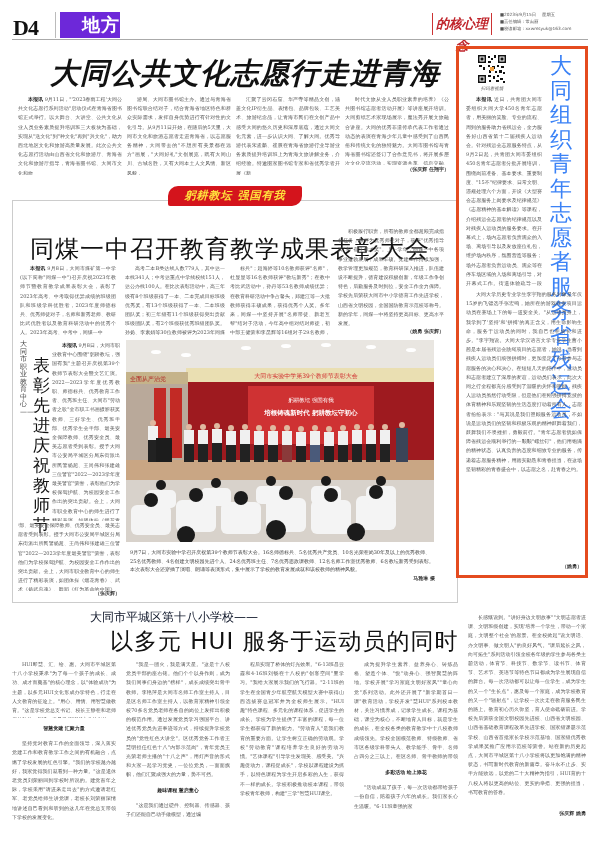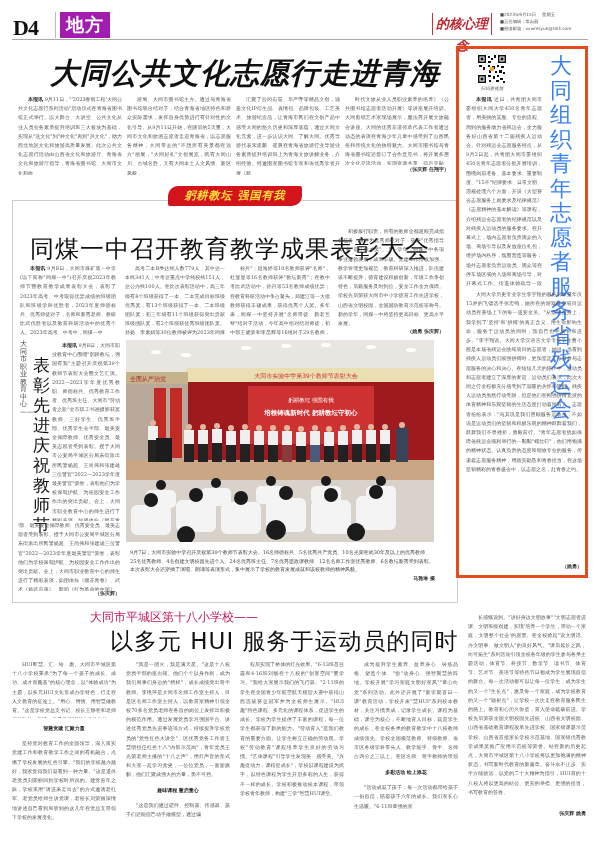--- a/index.html
+++ b/index.html
@@ -4,32 +4,32 @@
 <style>
   * { box-sizing: border-box; margin: 0; padding: 0; }
   html, body { width: 600px; height: 849px; background: #ffffff; overflow: hidden; }
   body { font-family: "DejaVu Serif", serif; color: #333; position: relative; }
 
   .abs { position: absolute; }
 
   
   #page-num { left: 13px; top: 9px; font-family: "Liberation Serif", serif; font-weight: bold; font-size: 22px; color: #111; letter-spacing: -1px; margin-top: 6px; }
   #section-divider { left: 55px; top: 12px; width: 1px; height: 26px; background: #bbb; }
-  #section-tag { left: 60px; top: 12px; width: 50px; height: 26px; background: #a21caf; color: #fff; font-family: "DejaVu Sans", sans-serif; font-weight: bold; font-size: 18px; line-height: 26px; text-align: center; letter-spacing: 1px; }
+  #section-tag { left: 60px; top: 12px; width: 60px; height: 26px; background: #6d28d9; color: #fff; font-family: "DejaVu Sans", sans-serif; font-weight: bold; font-size: 18px; line-height: 26px; text-align: right; letter-spacing: 1px; }
   #header-rule { left: 12px; top: 39px; width: 576px; height: 1px; background: #aaa; }
   #paper-logo { left: 432px; top: 13px; width: 60px; height: 22px; border-left: 1px solid #c33; border-right: 1px solid #c33; color: #c0262d; font-family: "DejaVu Serif", serif; font-style: italic; font-weight: bold; font-size: 13px; line-height: 22px; text-align: center; }
   #masthead-meta { left: 500px; top: 11px; width: 100px; font-family: "DejaVu Sans", sans-serif; font-size: 4.3px; line-height: 7px; color: #555; }
   #masthead-meta div { white-space: nowrap; }
   .meta-weekday { margin-left: 6px; }
 
   
   .headline { font-family: "DejaVu Sans", sans-serif; font-weight: bold; color: #111; white-space: nowrap; }
   #headline-1 { left: 50px; top: 54px; font-size: 29px; letter-spacing: 1px; font-style: italic; }
   #headline-2 { left: 30px; top: 233px; font-size: 24px; font-weight: normal; letter-spacing: 1px; }
-  #headline-3-kicker { left: 90px; top: 609px; font-size: 12px; font-weight: normal; color: #be185d; }
+  #headline-3-kicker { left: 90px; top: 609px; font-size: 12px; font-weight: normal; color: #0f172a; }
   #headline-3 { left: 110px; top: 626px; font-size: 23px; font-weight: normal; letter-spacing: 1px; }
 
   
   .col { position: absolute; font-size: 5px; line-height: 9.2px; color: #555; text-align: justify; overflow: hidden; }
   .col p { text-indent: 10px; }
   .col .lead { font-weight: bold; color: #222; }
   .byline { text-align: right; font-weight: bold; color: #333; }
 
   
   #box-2 { left: 12px; top: 200px; width: 446px; height: 403px; border: 1px solid #ccc; }

